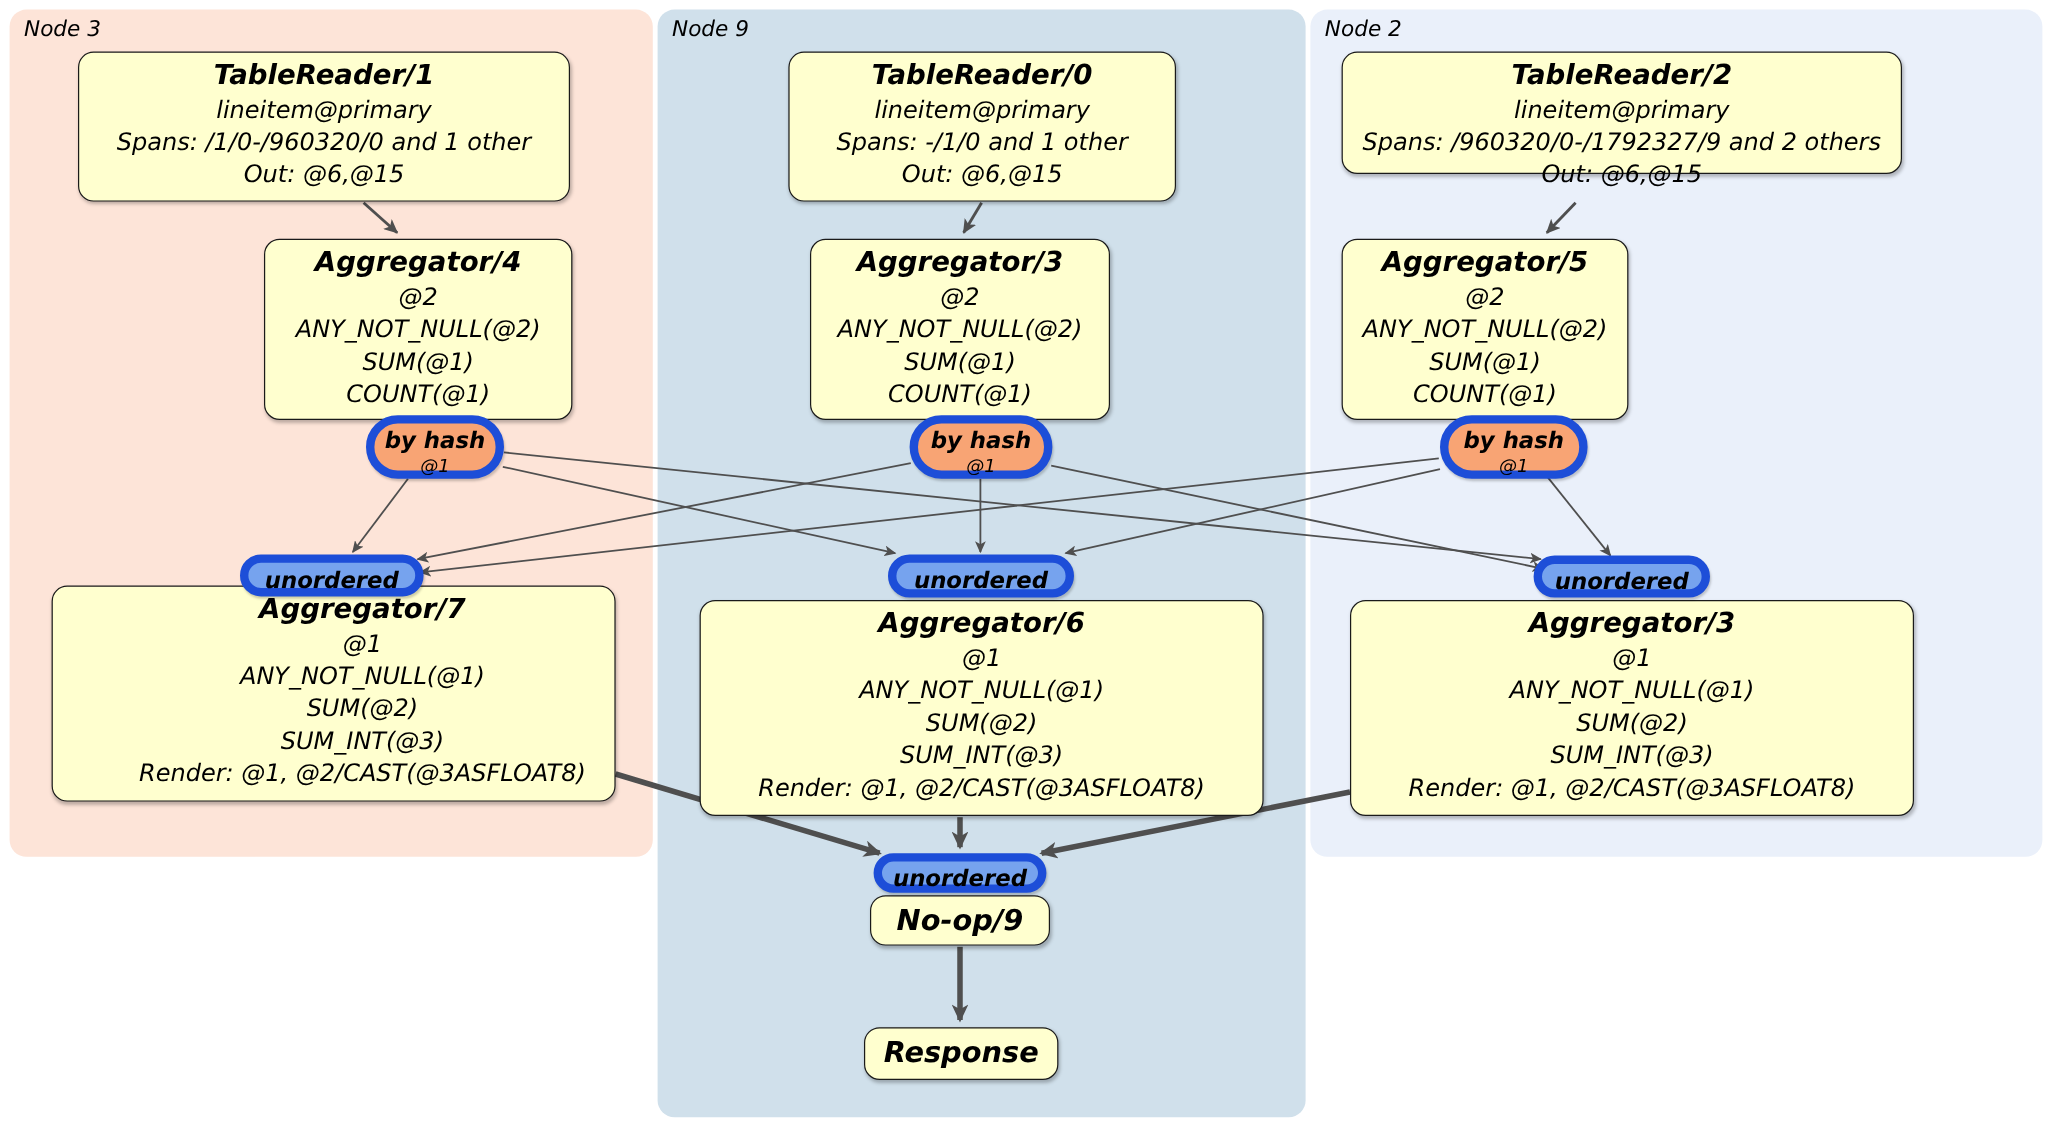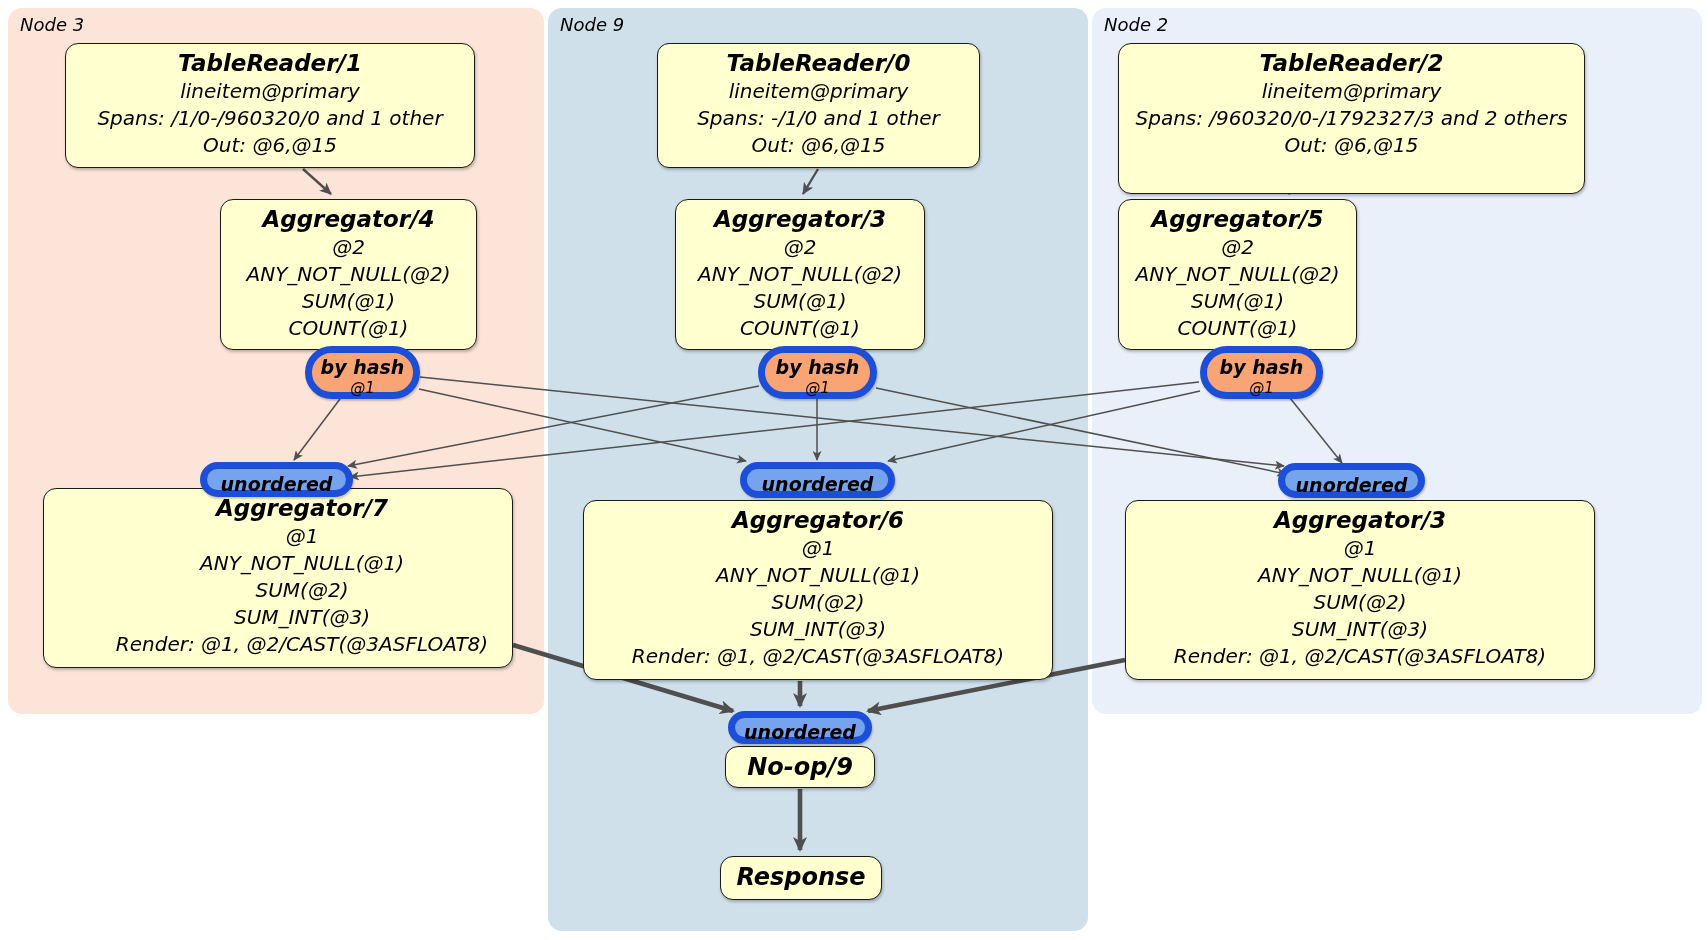--- a/index.html
+++ b/index.html
@@ -95,30 +95,30 @@
     <line class="e-thick" x1="1125" y1="660" x2="868" y2="711" marker-end="url(#ah-l)"></line>
     <line class="e-thick" x1="800" y1="789" x2="800" y2="850" marker-end="url(#ah-l)"></line>
   </svg>
 
   <div class="proc" style="left:65px;top:43px;width:410px;height:125px;">
     <div class="proc-title">TableReader/1</div>
     <div class="proc-line">lineitem@primary</div>
     <div class="proc-line">Spans: /1/0-/960320/0 and 1 other</div>
     <div class="proc-line">Out: @6,@15</div>
   </div>
-  <div class="proc" style="left:657px;top:43px;width:323px;height:125px;border-radius:12px;">
+  <div class="proc" style="left:657px;top:43px;width:323px;height:125px;">
     <div class="proc-title">TableReader/0</div>
     <div class="proc-line">lineitem@primary</div>
     <div class="proc-line">Spans: -/1/0 and 1 other</div>
     <div class="proc-line">Out: @6,@15</div>
   </div>
-  <div class="proc" style="left:1118px;top:43px;width:467px;height:151px;">
+  <div class="proc" style="left:1118px;top:43px;width:467px;height:102px;">
     <div class="proc-title">TableReader/2</div>
     <div class="proc-line">lineitem@primary</div>
-    <div class="proc-line">Spans: /960320/0-/1792327/3 and 2 others</div>
+    <div class="proc-line">Spans: /960320/0-/1792327/9 and 2 others</div>
     <div class="proc-line">Out: @6,@15</div>
   </div>
 
   <div class="proc" style="left:220px;top:199px;width:257px;height:151px;">
     <div class="proc-title">Aggregator/4</div>
     <div class="proc-line">@2</div>
     <div class="proc-line">ANY_NOT_NULL(@2)</div>
     <div class="proc-line">SUM(@1)</div>
     <div class="proc-line">COUNT(@1)</div>
   </div>

